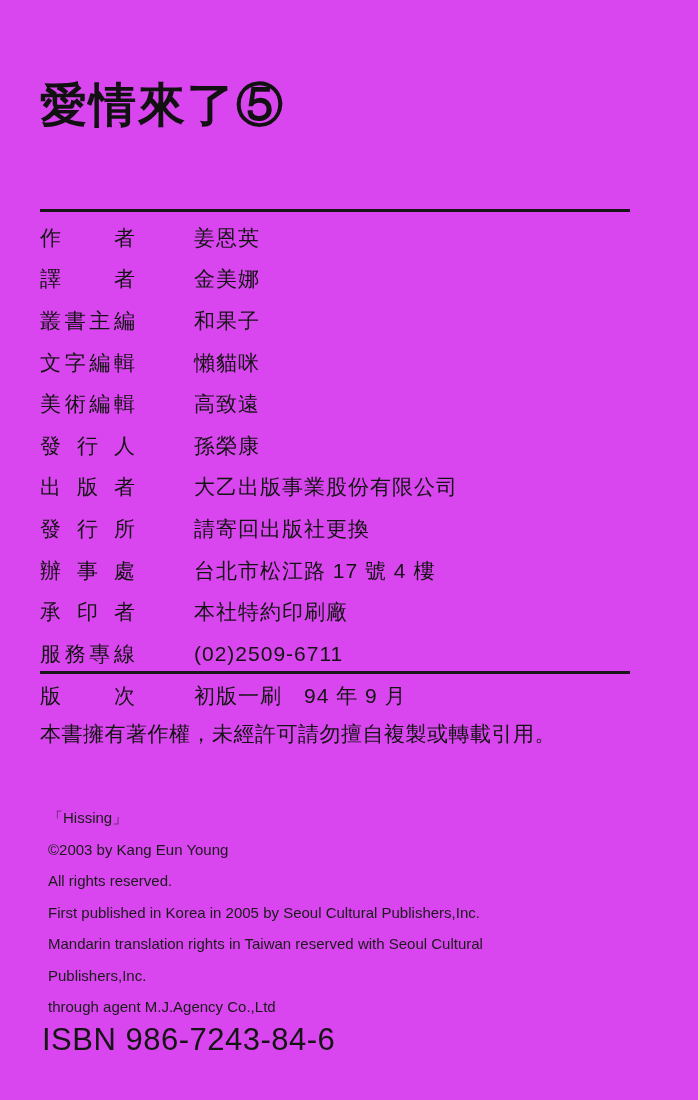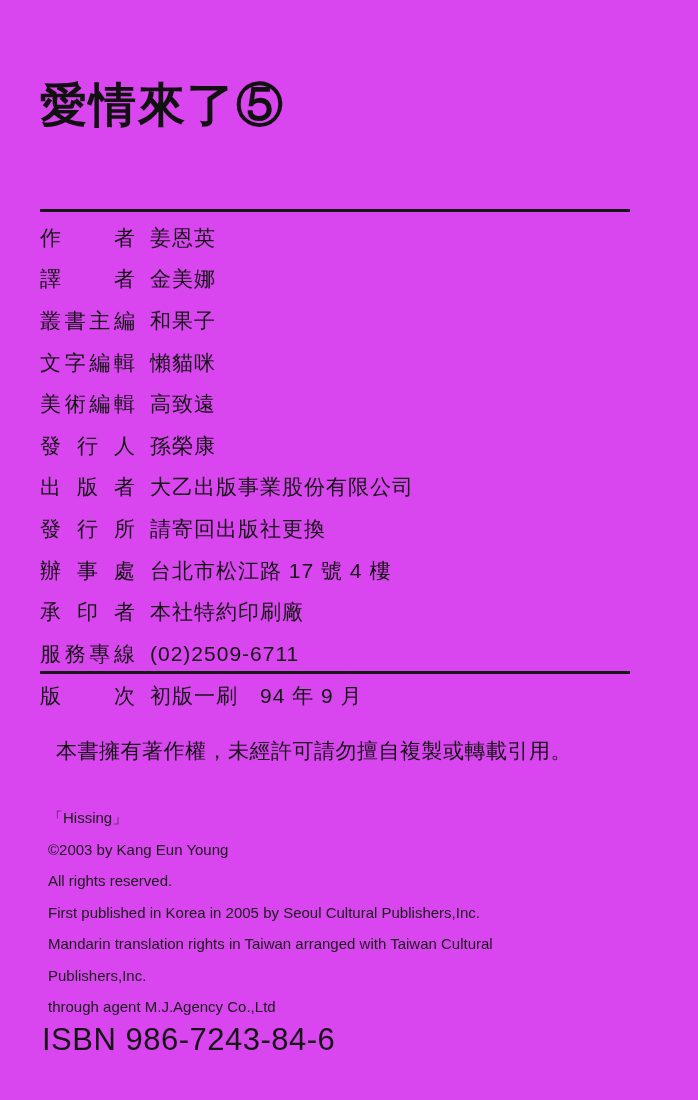--- a/index.html
+++ b/index.html
@@ -39,20 +39,21 @@
     left: 40px;
     top: 217px;
     width: 600px;
   }
   .row {
     display: flex;
     align-items: center;
     height: 41.6px;
     font-size: 21px;
     letter-spacing: 1px;
+    gap: 44px;
   }
   .row .label {
     display: inline-block;
     width: 96px;
     flex-shrink: 0;
     text-align: justify;
     text-align-last: justify;
     margin-right: 14px;
   }
   .row .value { white-space: nowrap; }
@@ -65,21 +66,21 @@
   }
   .notices {
     position: absolute;
     left: 40px;
     top: 719px;
     width: 620px;
     font-size: 21px;
     line-height: 31px;
     letter-spacing: 0.5px;
   }
-  .notices p { margin: 16px; }
+  .notices p { margin: 0; font-family: Liberation Serif, serif; }
   .copyright {
     position: absolute;
     left: 48px;
     top: 802px;
     width: 630px;
     font-size: 15px;
     line-height: 31.5px;
     color: #1a1a1a;
   }
   .copyright p { margin: 0; white-space: nowrap; }
@@ -157,20 +158,20 @@
 
   <div class="notices">
     <p>本書擁有著作權，未經許可請勿擅自複製或轉載引用。</p>
   </div>
 
   <div class="copyright">
     <p>「Hissing」</p>
     <p>©2003 by Kang Eun Young</p>
     <p>All rights reserved.</p>
     <p>First published in Korea in 2005 by Seoul Cultural Publishers,Inc.</p>
-    <p>Mandarin translation rights in Taiwan arranged with Taiwan Cultural</p>
+    <p>Mandarin translation rights in Taiwan reserved with Seoul Cultural</p>
     <p>Publishers,Inc.</p>
     <p>through agent M.J.Agency Co.,Ltd</p>
   </div>
 
   <div class="isbn">ISBN 986-7243-84-6</div>
 
 </div>
 
 </body></html>

